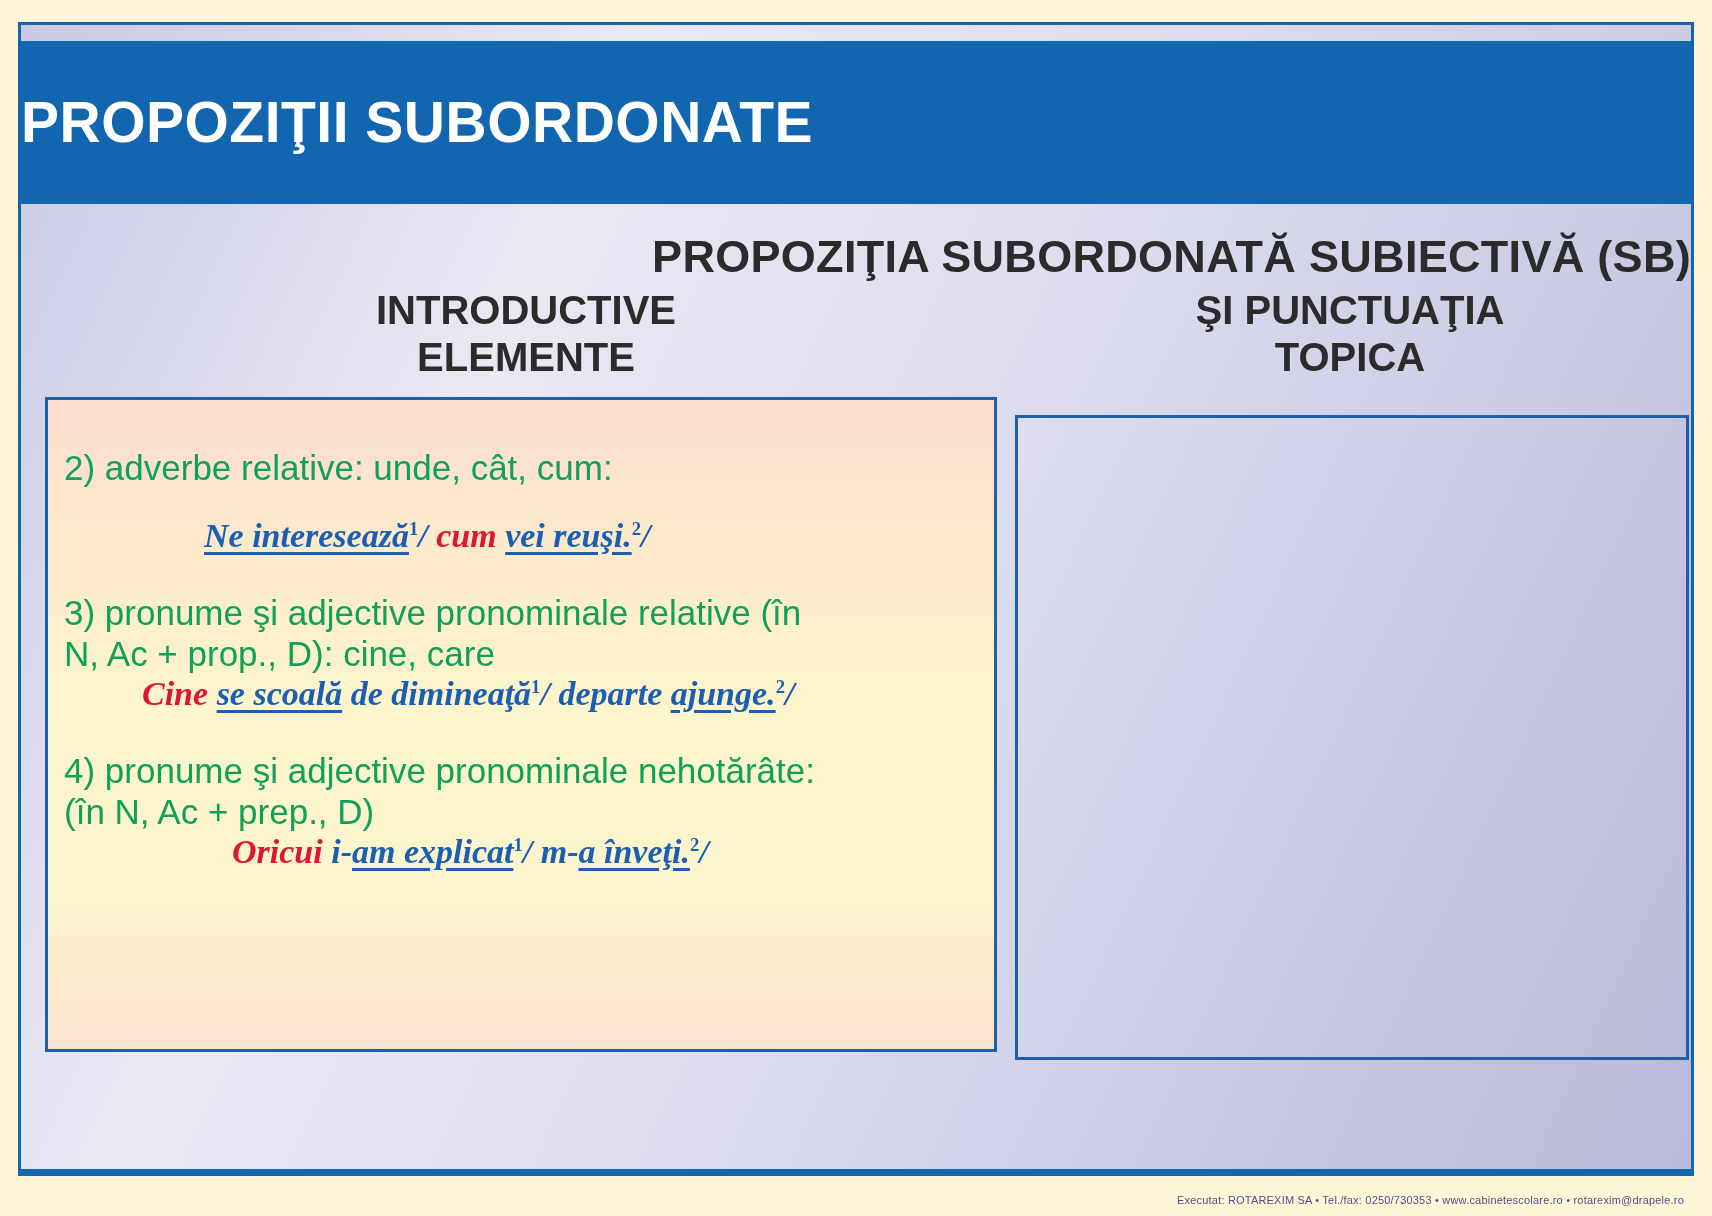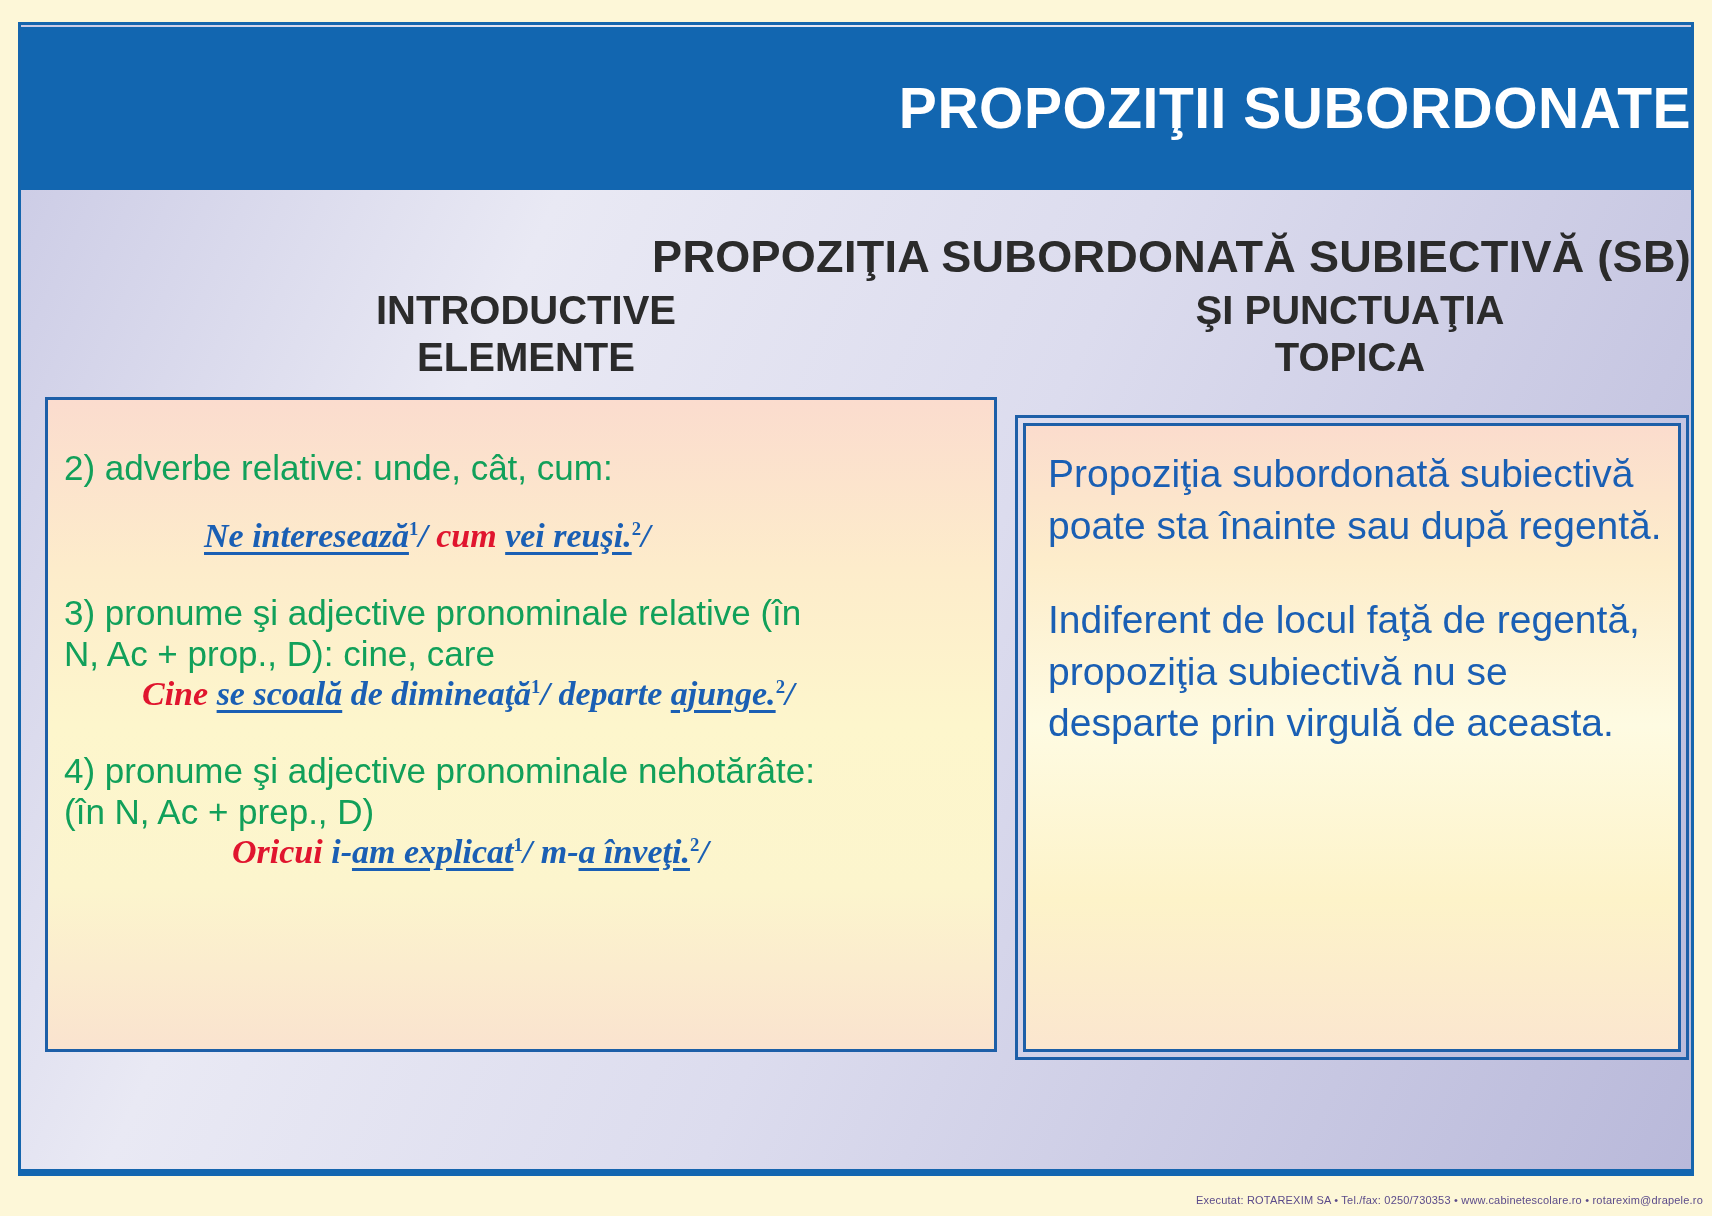--- a/index.html
+++ b/index.html
@@ -27,27 +27,27 @@
     width: 1676px;
     height: 1150px;
     border: 3px solid #1565ad;
     background: linear-gradient(115deg, #c9c9e4 0%, #e9e9f4 28%, #dcdcee 55%, #b9b9da 100%);
   }
 
   
   .title-banner {
     position: absolute;
     left: 0;
-    top: 2px;
+    top: 16px;
     width: 100%;
     height: 163px;
     background: #1266b0;
     display: flex;
     align-items: center;
-    justify-content: flex-end;
+    justify-content: flex-start;
   }
   .title-text {
     color: #ffffff;
     font-weight: bold;
     font-size: 57px;
     line-height: 1.08;
     letter-spacing: 0.5px;
     text-align: center;
     font-family: "Liberation Sans", sans-serif;
   }
@@ -158,21 +158,21 @@
   }
   .note-gap { height: 42px; }
 
   
   .footer {
     position: absolute;
     left: 0;
     bottom: 10px;
     width: 100%;
     text-align: right;
-    padding-right: 9px;
+    padding-right: 28px;
     font-size: 11px;
     color: #5b4b8a;
     letter-spacing: 0.2px;
   }
   .bottom-strip {
     position: absolute;
     left: 18px;
     bottom: 40px;
     width: 1676px;
     height: 6px;
@@ -244,24 +244,19 @@
             <span class="red">Oricui</span>
             <span class="blue">i-</span><span class="blue u-blue">am explicat</span><sup class="blue">1</sup><span class="blue">/</span>
             <span class="blue">m-</span><span class="blue u-blue">a înveţi.</span><sup class="blue">2</sup><span class="blue">/</span>
           </span>
         </div>
       </div>
 
     </div>
 
     <div class="box-right-outer"></div>
-    <div class="box-right">
-      <div class="note">Propoziţia subordonată subiectivă poate sta înainte sau după regentă.</div>
-      <div class="note-gap"></div>
-      <div class="note">Indiferent de locul faţă de regentă, propoziţia subiectivă nu se desparte prin virgulă de aceasta.</div>
-    </div>
 
   </div>
 
   <div class="bottom-strip"></div>
   <div class="footer">Executat: ROTAREXIM SA  •  Tel./fax: 0250/730353  •  www.cabinetescolare.ro  •  rotarexim@drapele.ro</div>
 
 </div>
 
 </body></html>

